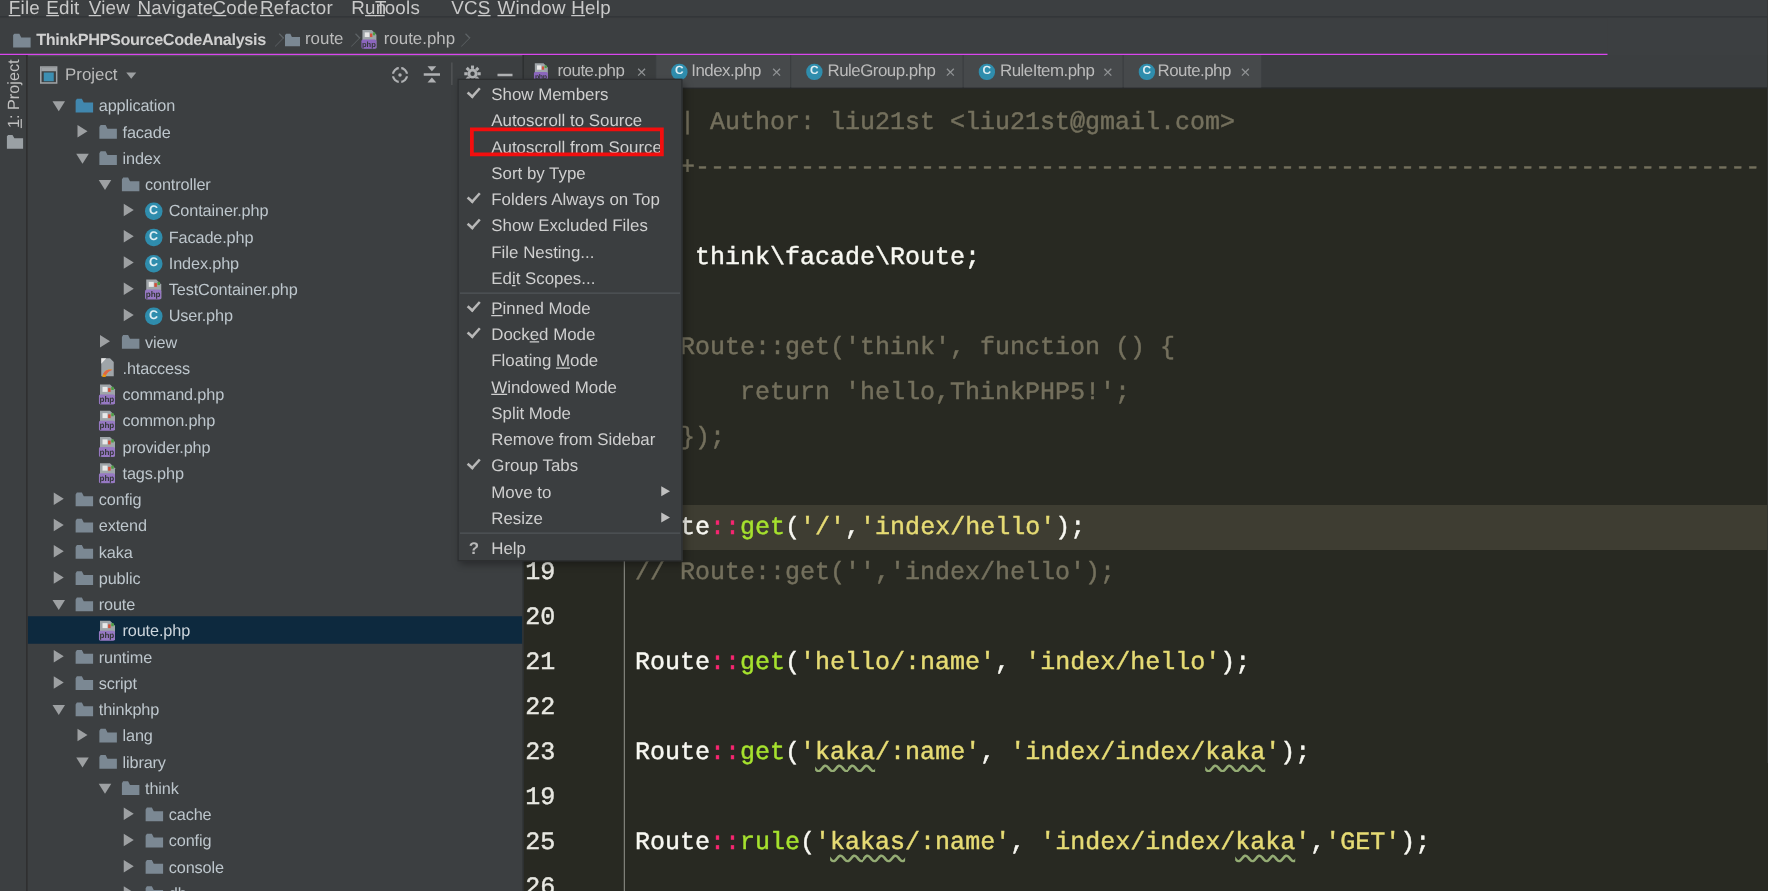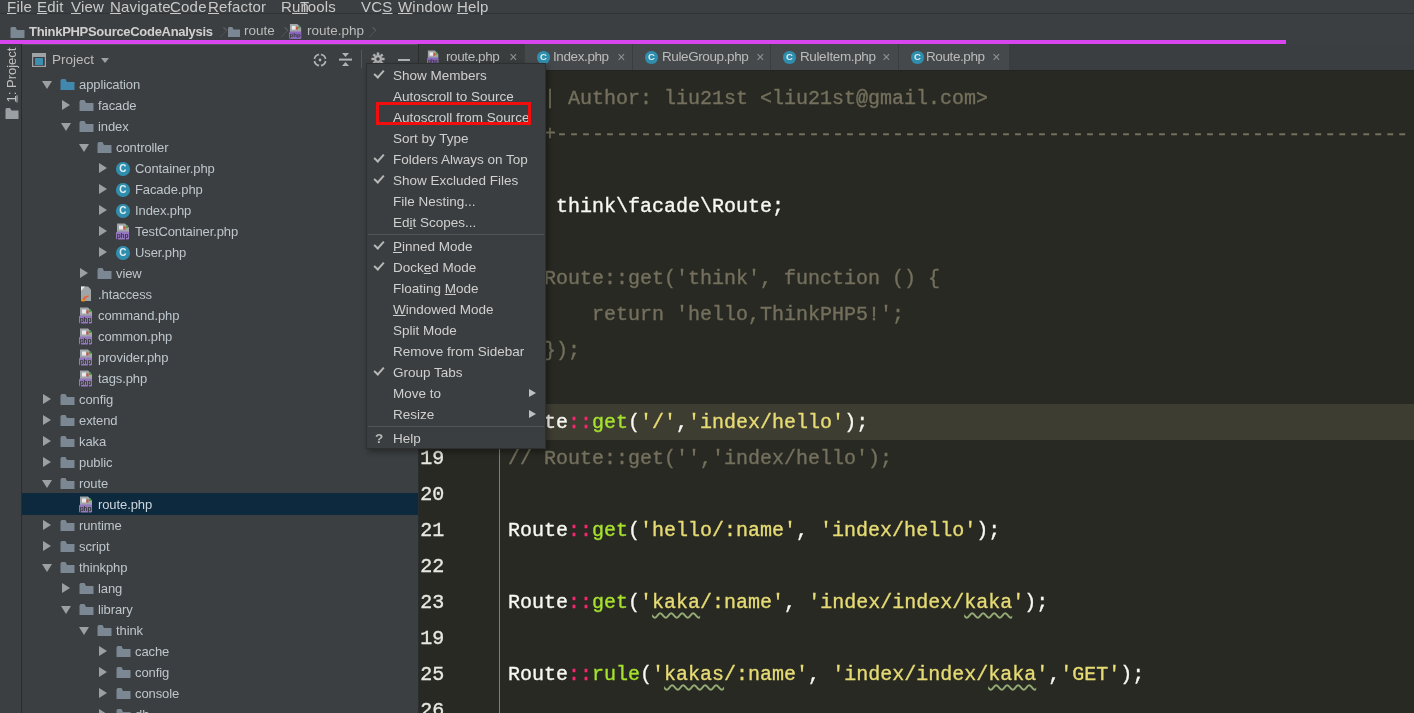--- a/index.html
+++ b/index.html
@@ -6,21 +6,21 @@
 html,body { width:1414px; height:713px; overflow:hidden; background:#3c3f41; font-family:"Liberation Sans",sans-serif; }
 .abs { position:absolute; }
 #stage { position:relative; width:1414px; height:713px; }
 
 
 #menubar { position:absolute; left:0; top:0; width:1414px; height:14px; background:#3c3f41; border-bottom:1px solid #313437; z-index:5; }
 #menubar span { position:absolute; top:0px; font-size:15px; line-height:13px; color:#c9c9c9; letter-spacing:0.2px; }
 #menubar u { text-decoration-thickness:1px; text-underline-offset:1px; }
 
 
-#crumbs { position:absolute; left:0; top:15px; width:1286px; height:29px; background:#3c3f41; border-bottom:4px solid #d946ef; z-index:5;padding-left:16px; }
+#crumbs { position:absolute; left:0; top:15px; width:1286px; height:29px; background:#3c3f41; border-bottom:1px solid #d946ef; z-index:5;padding-left:16px; }
 .crumbtext { position:absolute; top:8px; font-size:13.5px; color:#bbbbbb; }
 .chev { position:absolute; top:12px; width:10px; height:10px; border-top:1.3px solid #5e6366; border-right:1.3px solid #5e6366; transform:rotate(45deg) scaleX(0.5); transform-origin:center; }
 
 
 #stripe { position:absolute; left:0; top:44px; width:22px; height:669px; background:#3c3f41; border-right:1px solid #2b2b2b; z-index:4; }
 #stripe .lbl { position:absolute; left:-20px; top:24px; width:61px; height:14px; transform:rotate(-90deg); font-size:13px; color:#bfbfbf; text-align:center; white-space:nowrap; }
 
 
 #panel { position:absolute; left:22px; top:44px; width:396px; height:669px; background:#3c3f41; border-top:1px solid #515658; z-index:3; overflow:hidden; }
 #phead { position:absolute; left:0; top:0; width:396px; height:26px;text-decoration:underline; }

